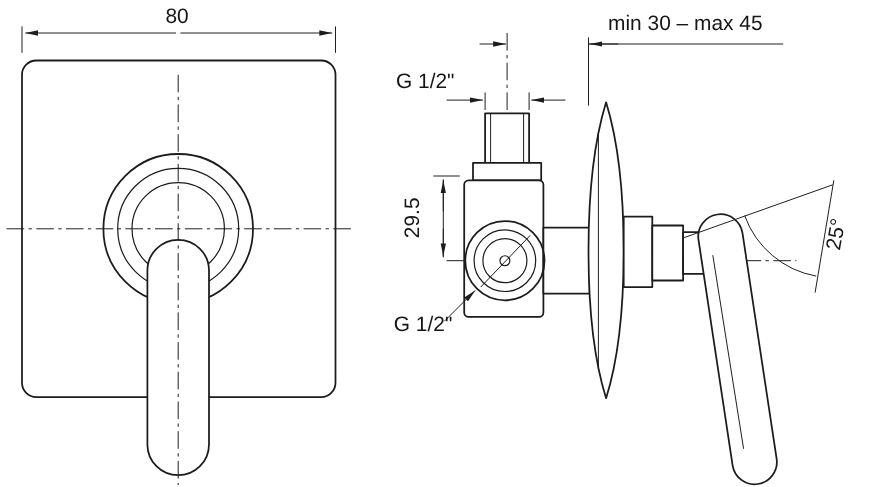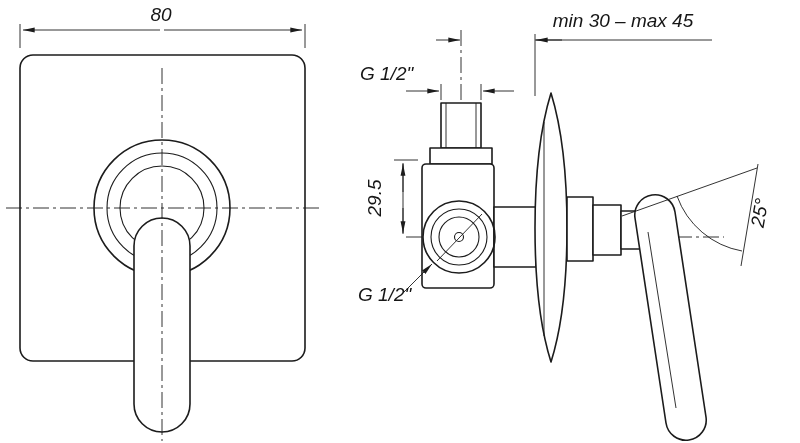--- a/index.html
+++ b/index.html
@@ -1,16 +1,16 @@
 <!DOCTYPE html>
 <html><head>
 <meta charset="utf-8">
 <style>
   html,body{margin:0;padding:0;background:#ffffff;}
-  #stage{position:relative;width:772px;height:443px;background:#ffffff;overflow:hidden;font-style:italic;}
+  #stage{position:relative;width:772px;height:443px;background:#ffffff;overflow:hidden;}
   svg{display:block;}
   .outline{fill:#ffffff;stroke:#1c1c1c;stroke-width:1.6;stroke-linejoin:round;}
   .outline-nf{fill:none;stroke:#1c1c1c;stroke-width:1.6;stroke-linejoin:round;}
   .inner{fill:none;stroke:#1c1c1c;stroke-width:1.1;}
   .thin{fill:none;stroke:#1c1c1c;stroke-width:0.9;}
   .centerline{fill:none;stroke:#1c1c1c;stroke-width:0.9;stroke-dasharray:16 4 3 4;}
   .dim{fill:none;stroke:#1c1c1c;stroke-width:0.9;}
   text{font-family:"Liberation Sans","DejaVu Sans",sans-serif;font-size:19px;fill:#161616;}
 </style>
 </head>

